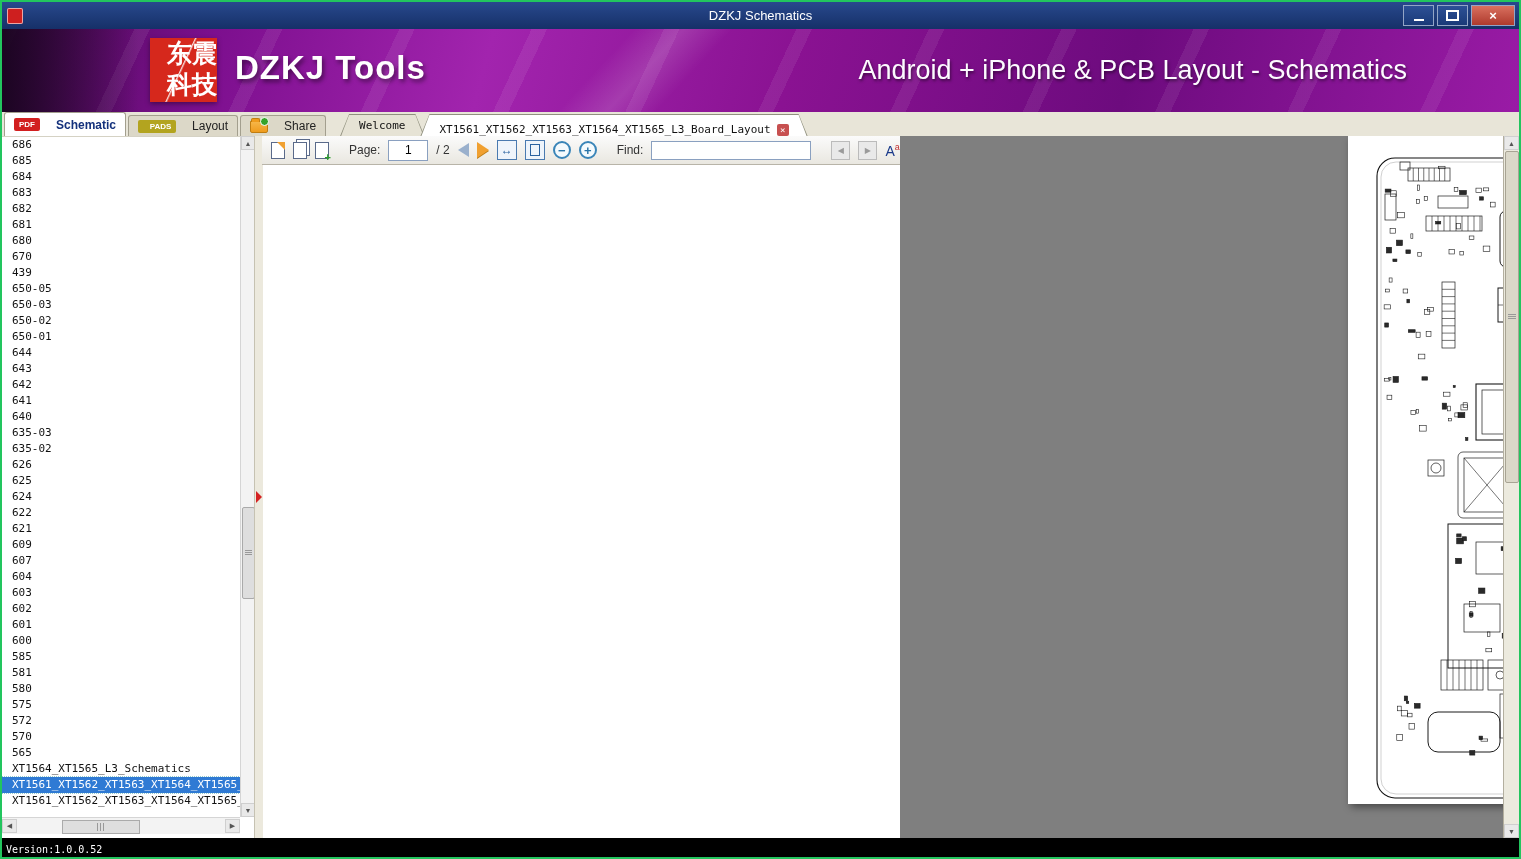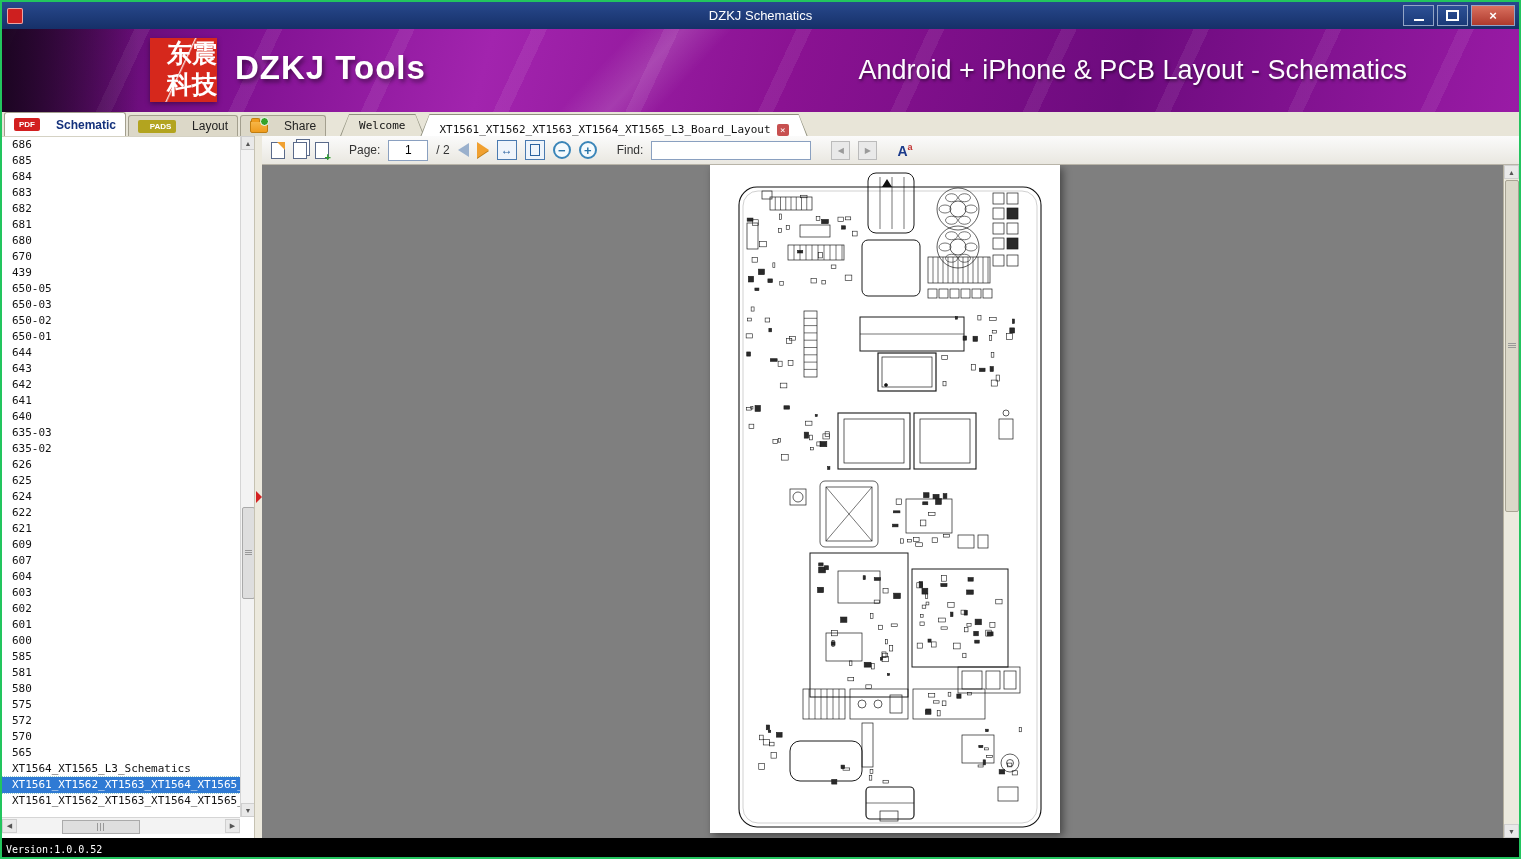--- a/index.html
+++ b/index.html
@@ -85,21 +85,21 @@
   .hbtn{position:absolute;top:1px;width:15px;height:14px;display:flex;align-items:center;justify-content:center;
         font-size:7px;color:#555;background:#e9e9e9;border:1px solid #cfcfcf;box-sizing:border-box;cursor:pointer;}
   .hthumb{position:absolute;left:60px;top:2px;width:76px;height:12px;background:#dedede;border:1px solid #aaa;cursor:pointer;}
   .hgrip{position:absolute;top:2px;bottom:2px;left:50%;width:7px;margin-left:-4px;
         background:repeating-linear-gradient(90deg,#999 0 1px,transparent 1px 3px);}
   .splitter{position:absolute;left:252px;top:0;width:8px;height:702px;background:#ece9dd;border-left:1px solid #c6c2b2;cursor:col-resize;}
   .red-tri{position:absolute;top:355px;left:1px;width:0;height:0;border-top:6px solid transparent;
         border-bottom:6px solid transparent;border-left:6px solid #d42222;}
 
   
-  .rightpane{position:relative;flex:1;display:flex;flex-direction:column;}
+  .rightpane{position:relative;flex:1;display:flex;flex-direction:row;}
   .toolbar{height:28px;background:linear-gradient(#fbfbfb,#e9e7e0);border-bottom:1px solid #b8b4a8;
            display:flex;align-items:center;padding-left:9px;gap:8px;font-size:12px;color:#333;flex:none;}
   .pg{width:12px;height:15px;background:#fff;border:1px solid #5a6a8a;position:relative;flex:none;}
   .pg.fold:after{content:"";position:absolute;right:-1px;top:-1px;border:4px solid #f0a030;
            border-left-color:transparent;border-bottom-color:transparent;}
   .pg.copy{box-shadow:3px -3px 0 -1px #fff,3px -3px 0 0 #5a6a8a;}
   .pg.plus:after{content:"+";position:absolute;right:-3px;bottom:-5px;color:#2c9e2c;font-weight:bold;font-size:11px;}
   .toolsep{width:4px;}
   .pageinput{width:34px;height:17px;border:1px solid #8aa0c0;text-align:center;font-size:12px;
              font-family:"Liberation Sans",sans-serif;}
@@ -110,21 +110,21 @@
   .fitbtn{width:18px;height:18px;border:1px solid #4a7ab0;background:#eef4fb;color:#2a62a0;font-size:12px;
           display:flex;align-items:center;justify-content:center;cursor:pointer;}
   .fitinner{width:8px;height:10px;border:1px solid #2a62a0;}
   .zoombtn{width:18px;height:18px;border-radius:50%;border:2px solid #3a85b8;color:#2a75a8;background:#f4fafd;
            font-weight:bold;font-size:13px;line-height:13px;display:flex;align-items:center;justify-content:center;
            box-sizing:border-box;cursor:pointer;}
   .findinput{width:152px;height:17px;border:1px solid #8aa0c0;font-size:12px;padding:0 3px;
              font-family:"Liberation Sans",sans-serif;}
   .findnav{width:17px;height:17px;border:1px solid #bbb;background:#e9e9e9;color:#9a9a9a;font-size:8px;
            display:flex;align-items:center;justify-content:center;cursor:pointer;}
-  .fonticon{font-weight:bold;color:#1a3a8a;font-size:14px;cursor:pointer;margin-left:12px;}
+  .fonticon{font-weight:normal;color:#1a3a8a;font-size:14px;cursor:pointer;}
   .fonticon sup{color:#c03030;font-size:9px;}
 
   
   .docarea{position:relative;flex:1;background:#7f7f7f;overflow:hidden;}
   .page{position:absolute;left:448px;top:0;width:350px;height:668px;background:#fff;
         box-shadow:3px 3px 8px rgba(0,0,0,.45);}
   .doc-vscroll{position:absolute;right:0;top:0;bottom:0;width:15px;background:#eceade;border-left:1px solid #b3af9f;}
   .doc-vthumb{position:absolute;top:15px;left:1px;width:12px;height:330px;background:#dbd8c9;
         border:1px solid #a8a494;border-radius:2px;cursor:pointer;}
 

